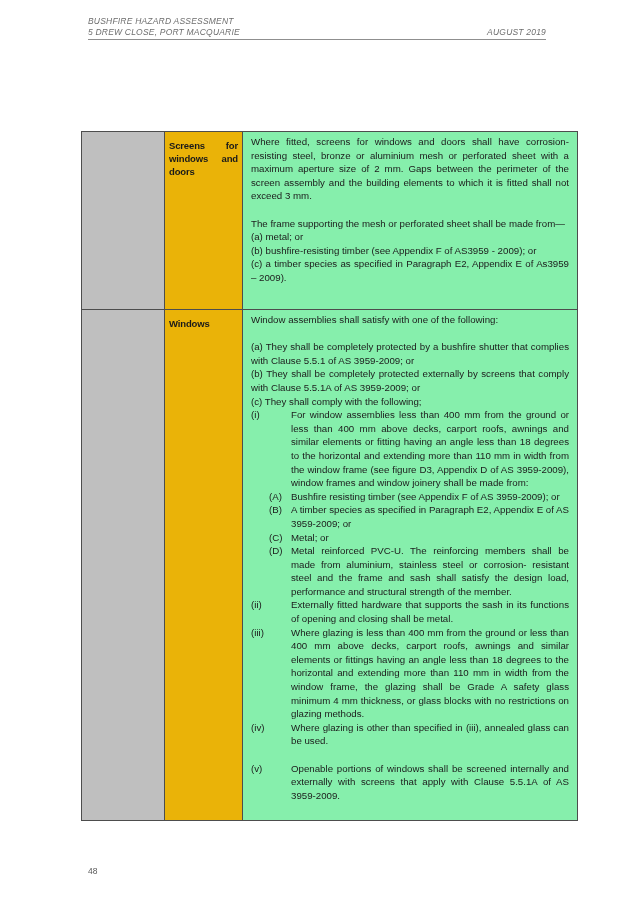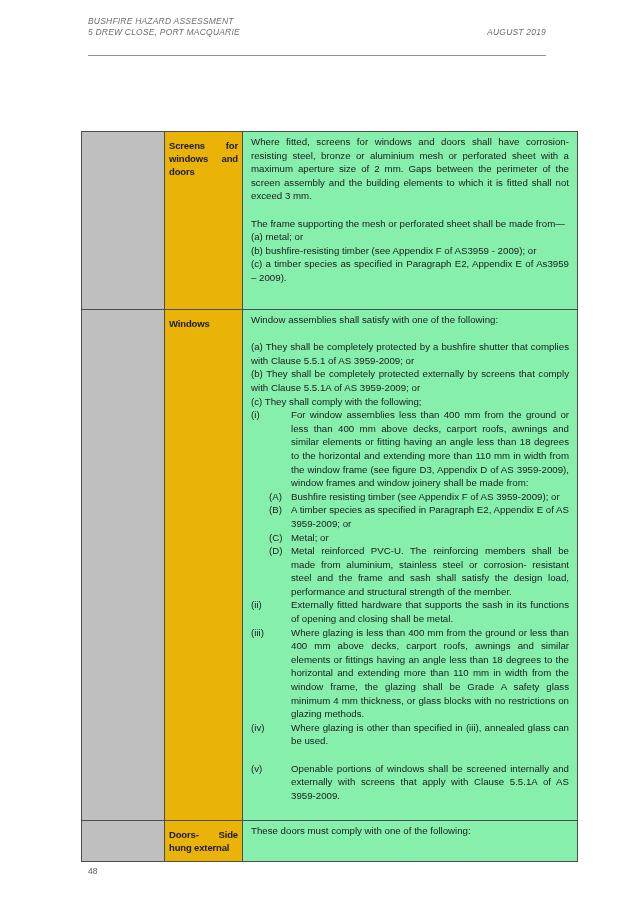--- a/index.html
+++ b/index.html
@@ -16,21 +16,21 @@
   
   .header {
     position: absolute;
     left: 88px;
     top: 16px;
     width: 458px;
     display: flex;
     justify-content: space-between;
     align-items: flex-end;
     border-bottom: 1.5px solid #8f8f8f;
-    padding-bottom: 18px;
+    padding-bottom: 2px;
     font-style: italic;
     font-size: 8.5px;
     letter-spacing: 0.2px;
     color: #6e6e6e;
   }
   .header-left div { line-height: 10.5px; white-space: nowrap; }
   .header-date { line-height: 10.5px; white-space: nowrap; }
 
   
   .doc-table {
@@ -168,29 +168,20 @@
           <span class="item-label">(iv)</span>
           <span class="item-text">Where glazing is other than specified in (iii), annealed glass can be used.</span>
         </div>
         <div class="item lvl1 gap">
           <span class="item-label">(v)</span>
           <span class="item-text">Openable portions of windows shall be screened internally and externally with screens that apply with Clause 5.5.1A of AS 3959-2009.</span>
         </div>
       </td>
     </tr>
 
-    <tr class="r3">
-      <td class="c1"></td>
-      <td class="c2">
-        <span>Doors- Side hung external</span>
-      </td>
-      <td class="c3">
-        <p>These doors must comply with one of the following:</p>
-      </td>
-    </tr>
   </tbody>
     </table>
 
   <div class="footer">
     <div class="footer-page">48</div>
   </div>
 
 </div>
 
 </body></html>

